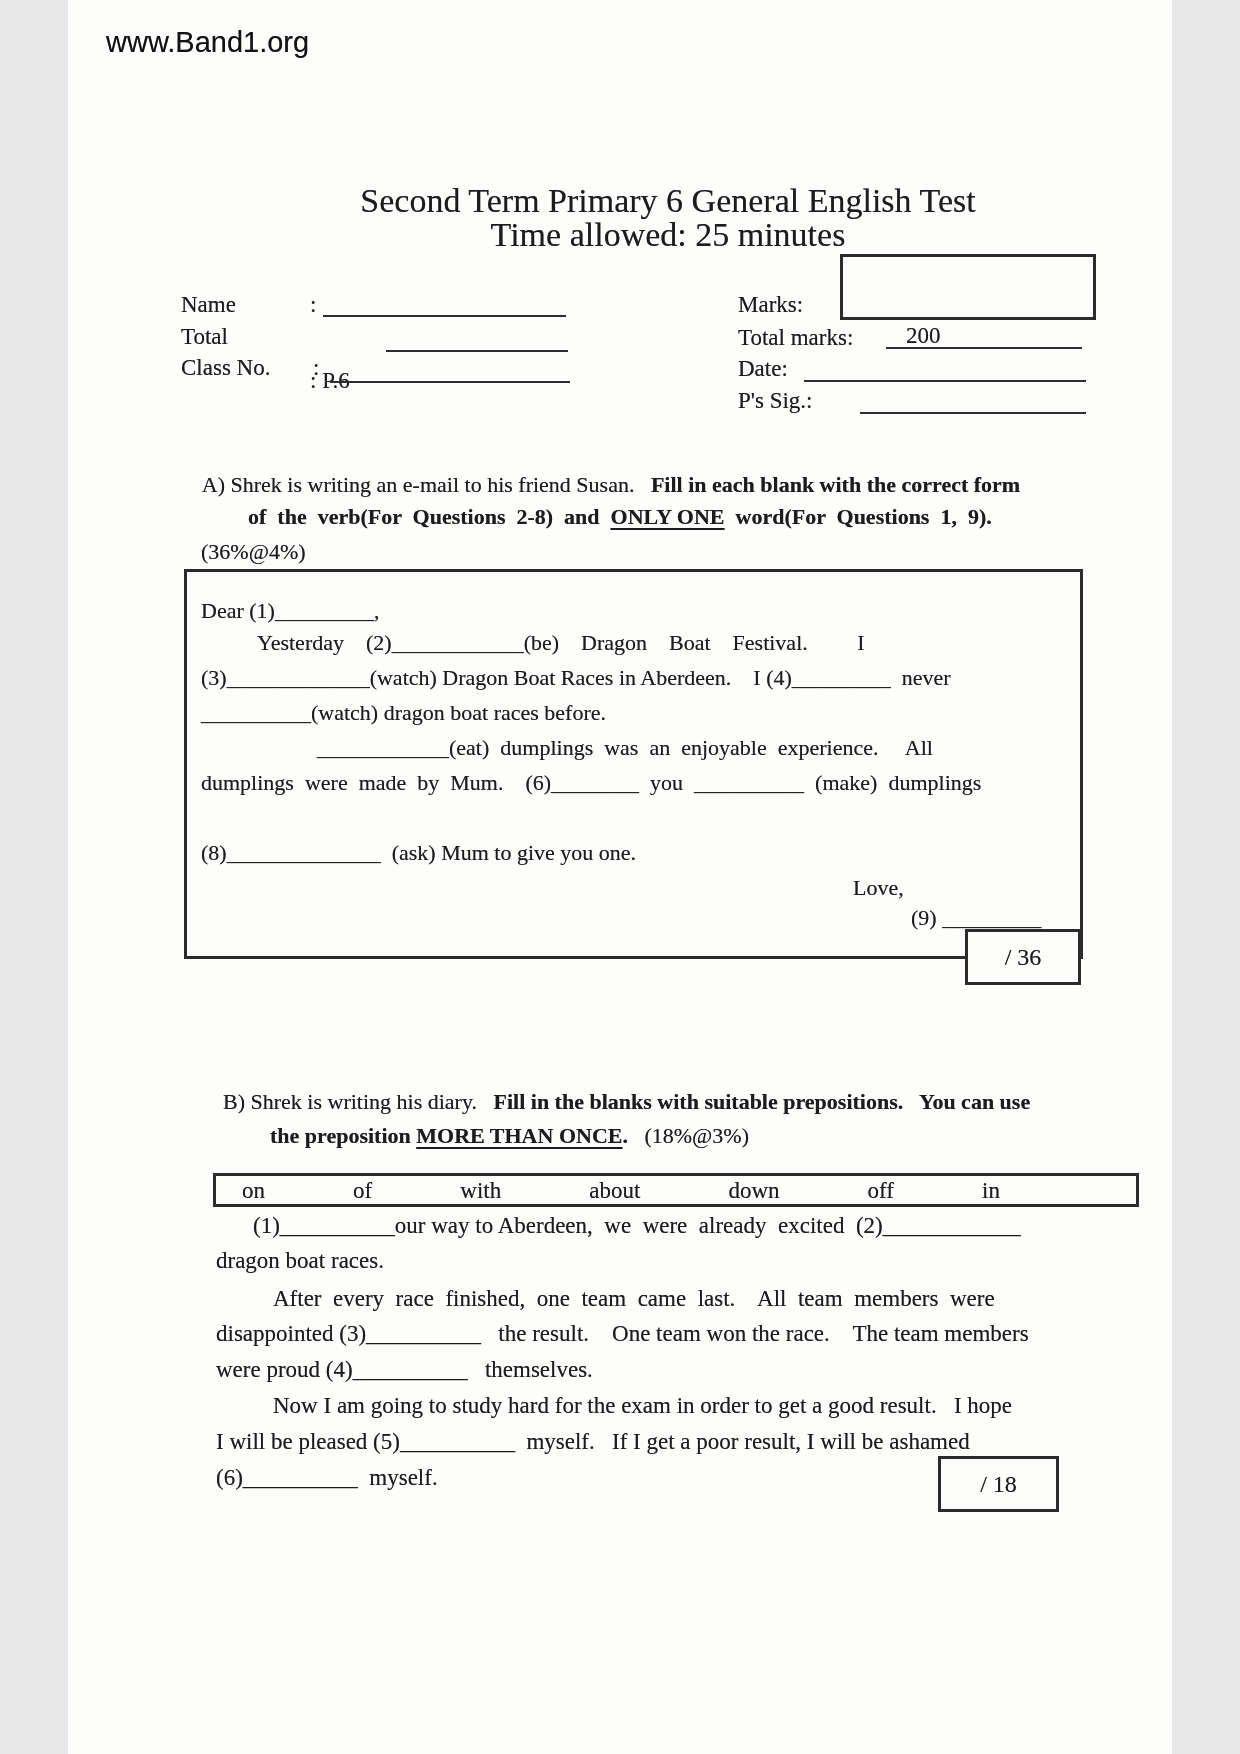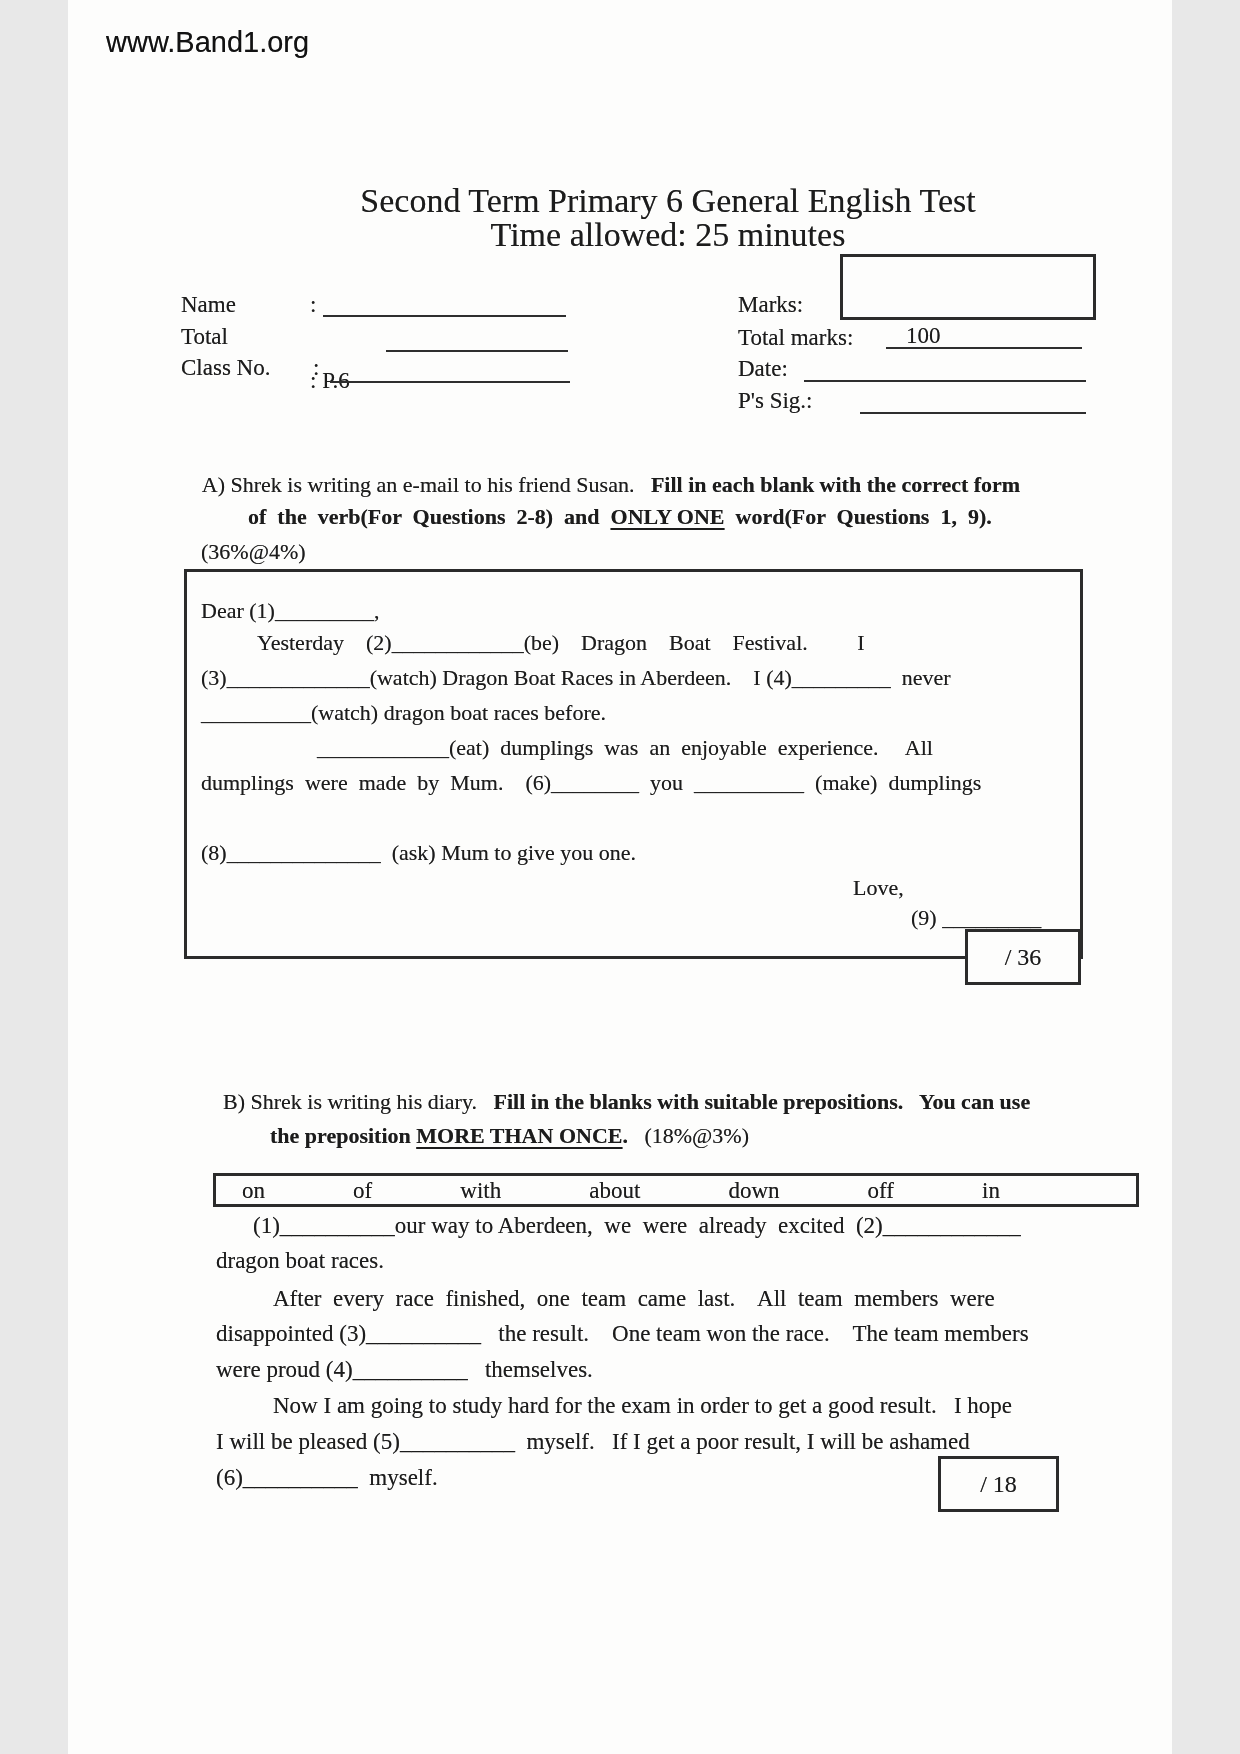--- a/index.html
+++ b/index.html
@@ -44,21 +44,21 @@
   <div class="abs t23" style="left:242px;top:323px;margin-top:44px;">: P.6</div>
   <div class="rule" style="left:318px;top:350px;width:182px;"></div>
 
   <div class="abs t23" style="left:113px;top:354px;">Class No.</div>
   <div class="abs t23" style="left:245px;top:354px;">:</div>
   <div class="rule" style="left:262px;top:381px;width:240px;"></div>
 
   <div class="abs t23" style="left:670px;top:291px;">Marks:</div>
 
   <div class="abs t23" style="left:670px;top:324px;">Total marks:</div>
-  <div class="abs t23" style="left:838px;top:322px;">100</div>
+  <div class="abs t23" style="left:838px;top:322px;">200</div>
   <div class="rule" style="left:818px;top:347px;width:196px;"></div>
 
   <div class="abs t23" style="left:670px;top:355px;">Date:</div>
   <div class="rule" style="left:736px;top:380px;width:282px;"></div>
 
   <div class="abs t23" style="left:670px;top:387px;">P's Sig.:</div>
   <div class="rule" style="left:792px;top:412px;width:226px;"></div>
 
   <div class="abs t22 pre" style="left:113px;top:446px;">
     <span>A) Shrek is writing an e-mail to his friend Susan.</span><span class="bold">   Fill in each blank with the correct form</span>

